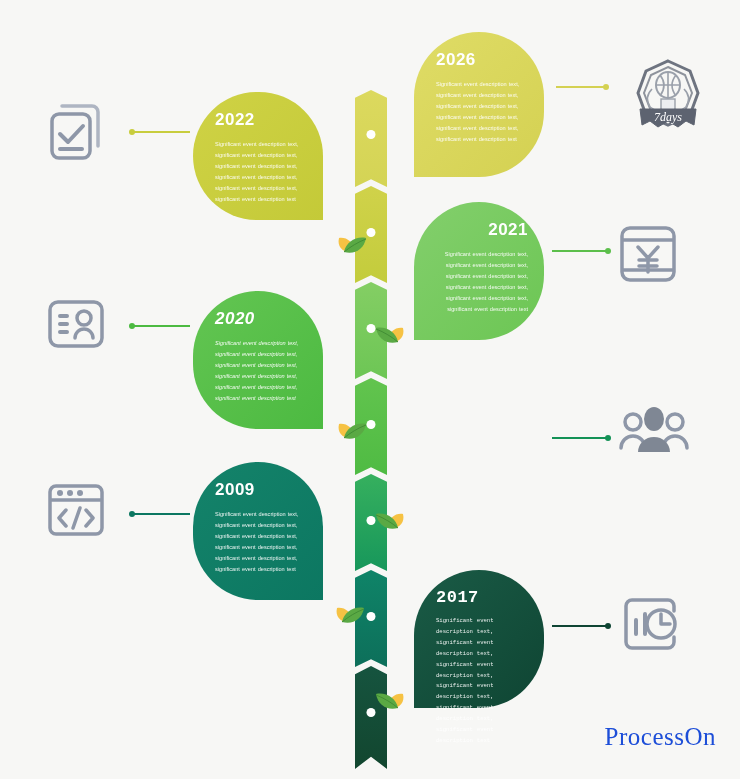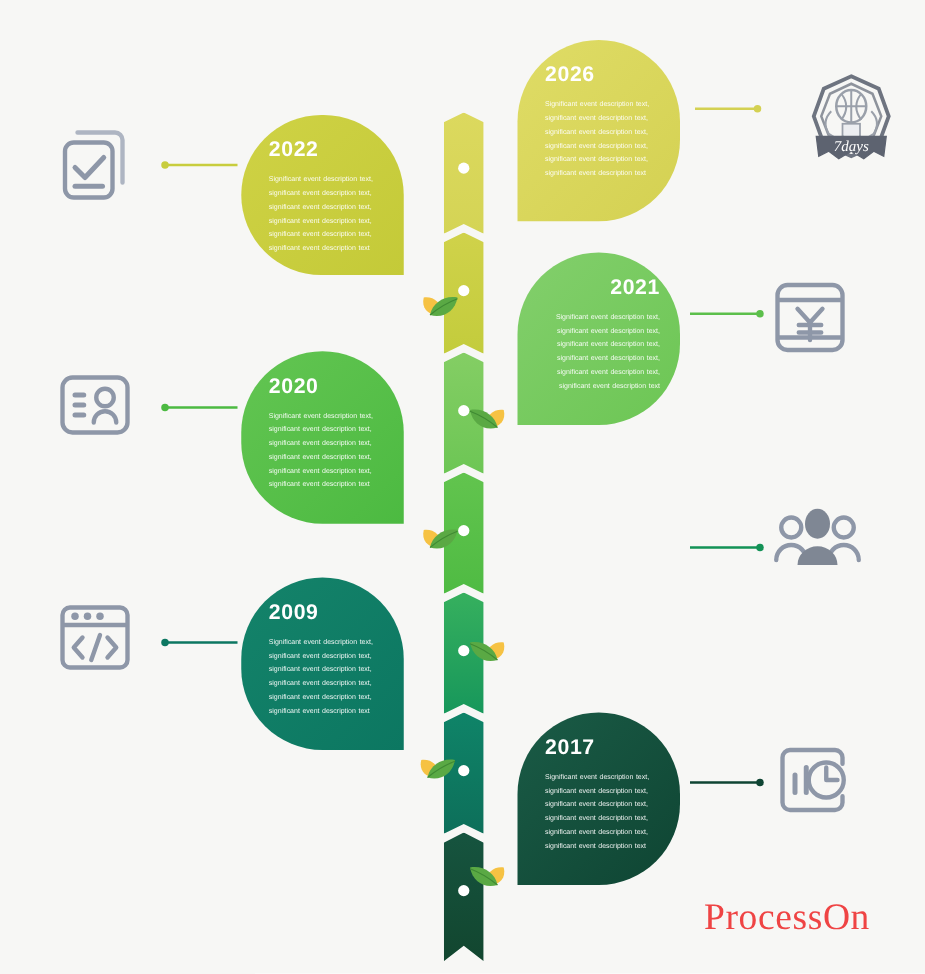--- a/index.html
+++ b/index.html
@@ -91,25 +91,25 @@
   .icon-box {
     position: absolute;
     width: 64px;
     height: 64px;
   }
   .icon-box svg { display: block; width: 100%; height: 100%; }
 
   
   .watermark {
     position: absolute;
-    right: 44px;
+    right: 24px;
     bottom: 28px;
     font-family: "Liberation Serif", serif;
-    font-size: 30px;
-    color: #ef4444;
+    font-size: 25px;
+    color: #1d4ed8;
     letter-spacing: 0.5px;
   }
 </style>
 </head>
 <body>
 
 <div id="canvas">
 
   <div class="trunk">
     <div class="seg" style="top:90px;height:97px;">
@@ -173,21 +173,21 @@
     <path d="M24 30 C30 25 38 20 46 17" stroke="#3f8a33" stroke-width="0.9" fill="none"></path>
   </svg>
 
   <div class="bubble right" style="left:414px; top:32px; height:145px; background:linear-gradient(135deg,#dfdc66,#d4d152);">
     <div class="year">2026</div>
     <div class="desc">Significant event description text, significant event description text, significant event description text, significant event description text, significant event description text, significant event description text</div>
   </div>
   <div class="conn to-right" style="left:556px; top:86px; width:52px; background:#d4d152;">
     <span class="nub" style="background:#d4d152;"></span>
   </div>
-  <div class="icon-box" style="left:641px; top:55px; width:80px; height:80px;">
+  <div class="icon-box" style="left:628px; top:55px; width:80px; height:80px;">
     <svg viewBox="0 0 80 80">
       <polygon points="40,6 62,16 70,38 62,60 40,70 18,60 10,38 18,16" fill="none" stroke="#6e7480" stroke-width="3"></polygon>
       <polygon points="40,12 57,20 64,38 57,56 40,64 23,56 16,38 23,20" fill="none" stroke="#8e939c" stroke-width="2"></polygon>
       <ellipse cx="40" cy="30" rx="12" ry="13" fill="none" stroke="#9aa0aa" stroke-width="2"></ellipse>
       <path d="M40 17 L40 43 M28 30 L52 30 M32 20 Q40 30 32 41 M48 20 Q40 30 48 41" stroke="#9aa0aa" stroke-width="1.6" fill="none"></path>
       <rect x="33" y="44" width="14" height="11" fill="#eceef1" stroke="#9aa0aa" stroke-width="1.4"></rect>
       <path d="M24 34 Q16 42 22 52 Q28 57 34 54" fill="none" stroke="#9aa0aa" stroke-width="1.6"></path>
       <path d="M56 34 Q64 42 58 52 Q52 57 46 54" fill="none" stroke="#9aa0aa" stroke-width="1.6"></path>
       <path d="M12 54 L68 54 L66 70 L58 66 L50 72 L40 66 L30 72 L22 66 L14 70 Z" fill="#5d6370" stroke="#5d6370" stroke-width="1"></path>
       <text x="40" y="66" text-anchor="middle" font-family="Liberation Serif, serif" font-size="12" font-style="italic" fill="#ffffff">7days</text>
@@ -218,21 +218,21 @@
     <span class="nub" style="background:#5cbf4b;"></span>
   </div>
   <div class="icon-box" style="left:616px; top:222px;">
     <svg viewBox="0 0 64 64">
       <rect x="6" y="6" width="52" height="52" rx="8" fill="none" stroke="#8e97a8" stroke-width="3.5"></rect>
       <path d="M6 18 H58 M6 48 H58" stroke="#8e97a8" stroke-width="3.5"></path>
       <path d="M22 25 L32 36 L42 25 M23 38 H41 M23 44 H41 M32 36 V50" fill="none" stroke="#8e97a8" stroke-width="3.5" stroke-linecap="round" stroke-linejoin="round"></path>
     </svg>
   </div>
 
-  <div class="bubble left" style="left:193px; top:281px; height:138px; background:linear-gradient(135deg,#63c552,#4cba41);">
+  <div class="bubble left" style="left:193px; top:291px; height:138px; background:linear-gradient(135deg,#63c552,#4cba41);font-style:italic;">
     <div class="year">2020</div>
     <div class="desc">Significant event description text, significant event description text, significant event description text, significant event description text, significant event description text, significant event description text</div>
   </div>
   <div class="conn to-left" style="left:130px; top:325px; width:60px; background:#4cba41;">
     <span class="nub" style="background:#4cba41;"></span>
   </div>
   <div class="icon-box" style="left:44px; top:292px;">
     <svg viewBox="0 0 64 64">
       <rect x="6" y="10" width="52" height="44" rx="8" fill="none" stroke="#8e97a8" stroke-width="3.5"></rect>
       <path d="M16 24 H23 M16 32 H23 M16 40 H23" stroke="#8e97a8" stroke-width="4" stroke-linecap="round"></path>
@@ -266,21 +266,21 @@
     <svg viewBox="0 0 64 64">
       <rect x="6" y="8" width="52" height="48" rx="6" fill="none" stroke="#8e97a8" stroke-width="3.5"></rect>
       <path d="M6 22 H58" stroke="#8e97a8" stroke-width="3.5"></path>
       <circle cx="16" cy="15" r="3" fill="#8e97a8"></circle>
       <circle cx="26" cy="15" r="3" fill="#8e97a8"></circle>
       <circle cx="36" cy="15" r="3" fill="#8e97a8"></circle>
       <path d="M22 32 L15 40 L22 48 M42 32 L49 40 L42 48 M36 30 L29 50" fill="none" stroke="#8e97a8" stroke-width="3.5" stroke-linecap="round" stroke-linejoin="round"></path>
     </svg>
   </div>
 
-  <div class="bubble right" style="left:414px; top:570px; height:138px; background:linear-gradient(135deg,#1a5b46,#0f4533);">
+  <div class="bubble right" style="left:414px; top:570px; height:138px; background:linear-gradient(135deg,#1a5b46,#0f4533);font-family:Liberation Mono, monospace;">
     <div class="year">2017</div>
     <div class="desc">Significant event description text, significant event description text, significant event description text, significant event description text, significant event description text, significant event description text</div>
   </div>
   <div class="conn to-right" style="left:552px; top:625px; width:58px; background:#0f4533;">
     <span class="nub" style="background:#0f4533;"></span>
   </div>
   <div class="icon-box" style="left:618px; top:592px;">
     <svg viewBox="0 0 64 64">
       <path d="M50 8 a6 6 0 0 1 6 6 V19 M56 45 V50 a6 6 0 0 1 -6 6 H14 a6 6 0 0 1 -6 -6 V14 a6 6 0 0 1 6 -6 H50" fill="none" stroke="#8e97a8" stroke-width="3.5" stroke-linecap="round"></path>
       <path d="M18 42 V28 M27 42 V22" stroke="#8e97a8" stroke-width="4" stroke-linecap="round"></path>

